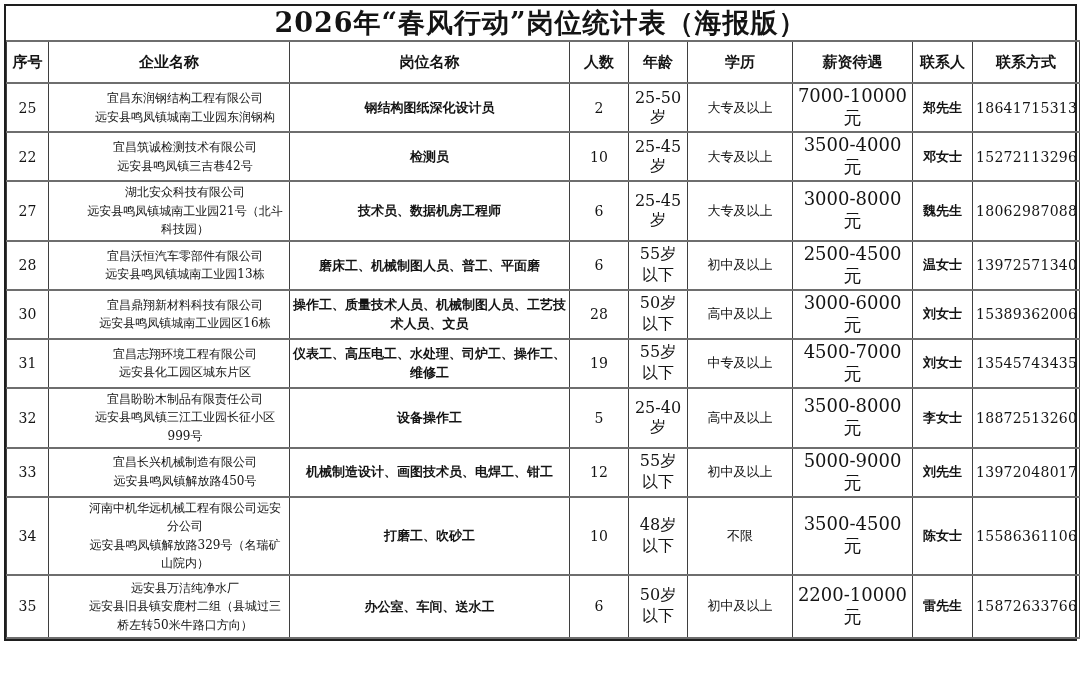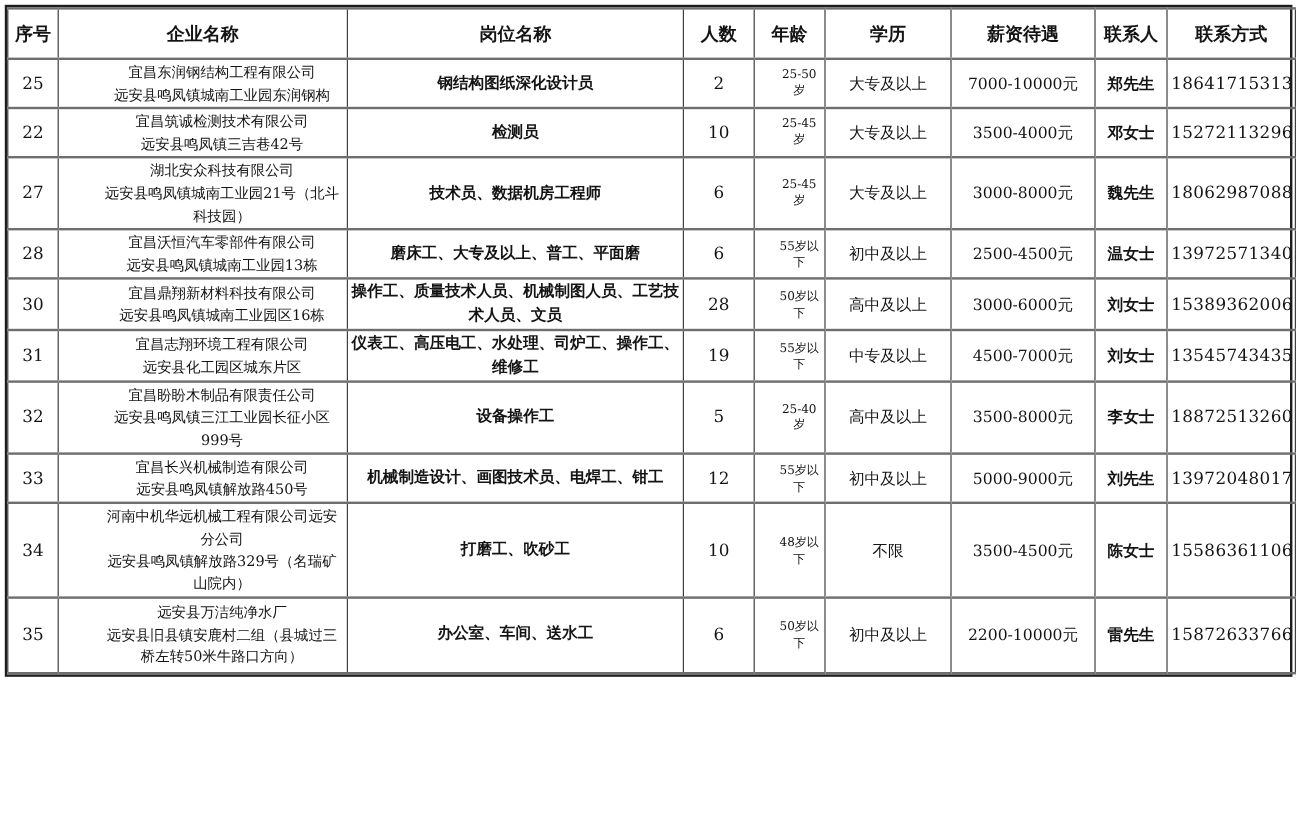--- a/index.html
+++ b/index.html
@@ -48,30 +48,31 @@
     font-size: 15px;
     font-weight: bold;
   }
   .job-table tbody tr { height: 38px; }
   .job-table tbody tr:last-child { height: 63px; }
   td.c-no    { font-size: 14px; }
   td.c-comp  { font-size: 12px; line-height: 1.55; }
   .comp-name, .comp-addr { display: block; margin-left: 32px; }
   td.c-pos   { font-size: 13px; line-height: 1.5; font-weight: bold; }
   td.c-num   { font-size: 14px; }
-  td.c-age   { font-size: 10px; padding-left: 19px; }
+  td.c-age   { font-size: 16px; }
   td.c-edu   { font-size: 13px; }
-  td.c-sal   { font-size: 13px; }
+  td.c-sal   { font-size: 18px; }
   td.c-person{ font-size: 13px; font-weight: bold; }
   td.c-phone { font-size: 14px; letter-spacing: 0.3px; border-radius: 13px; }
 </style>
 </head>
 <body>
 
 <div class="sheet">
+  <div class="title-bar">2026年“春风行动”岗位统计表（海报版）</div>
 
   <table class="job-table">
     <colgroup>
       <col style="width:42px">
       <col style="width:241px">
       <col style="width:280px">
       <col style="width:59px">
       <col style="width:59px">
       <col style="width:105px">
       <col style="width:120px">
@@ -133,21 +134,21 @@
     <td class="c-sal">3000-8000元</td>
     <td class="c-person">魏先生</td>
     <td class="c-phone">18062987088</td>
   </tr>
         <tr>
     <td class="c-no">28</td>
     <td class="c-comp">
       <span class="comp-name">宜昌沃恒汽车零部件有限公司</span>
       <span class="comp-addr">远安县鸣凤镇城南工业园13栋</span>
     </td>
-    <td class="c-pos">磨床工、大专及以上、普工、平面磨</td>
+    <td class="c-pos">磨床工、机械制图人员、普工、平面磨</td>
     <td class="c-num">6</td>
     <td class="c-age">55岁以下</td>
     <td class="c-edu">初中及以上</td>
     <td class="c-sal">2500-4500元</td>
     <td class="c-person">温女士</td>
     <td class="c-phone">13972571340</td>
   </tr>
         <tr>
     <td class="c-no">30</td>
     <td class="c-comp">

